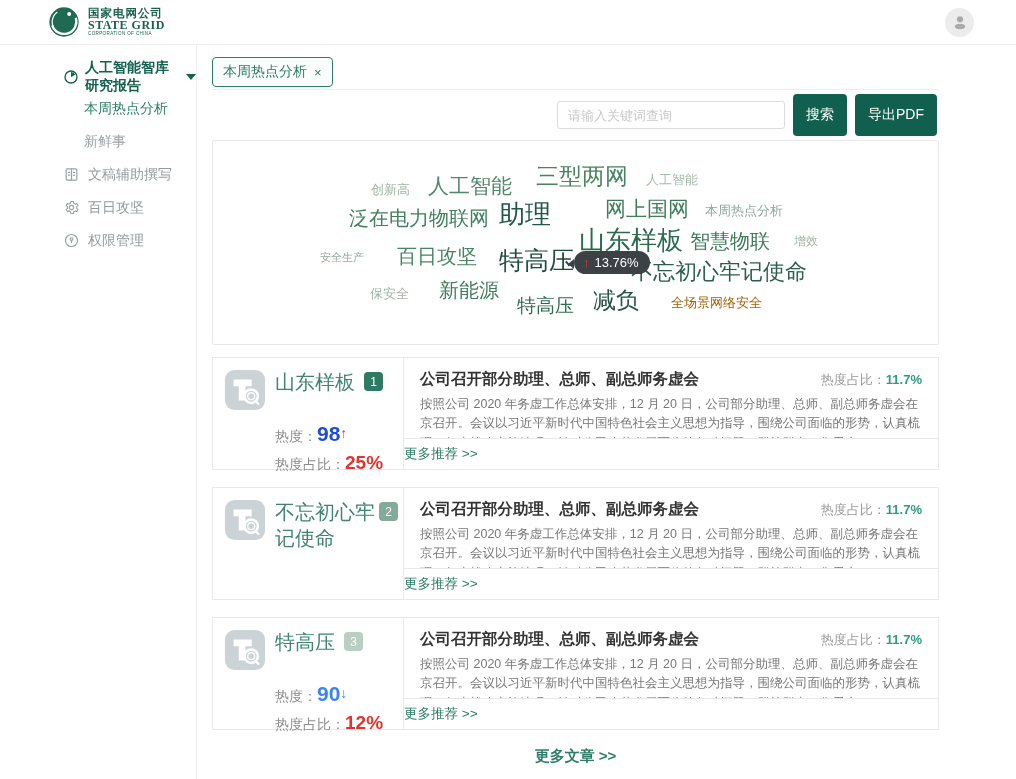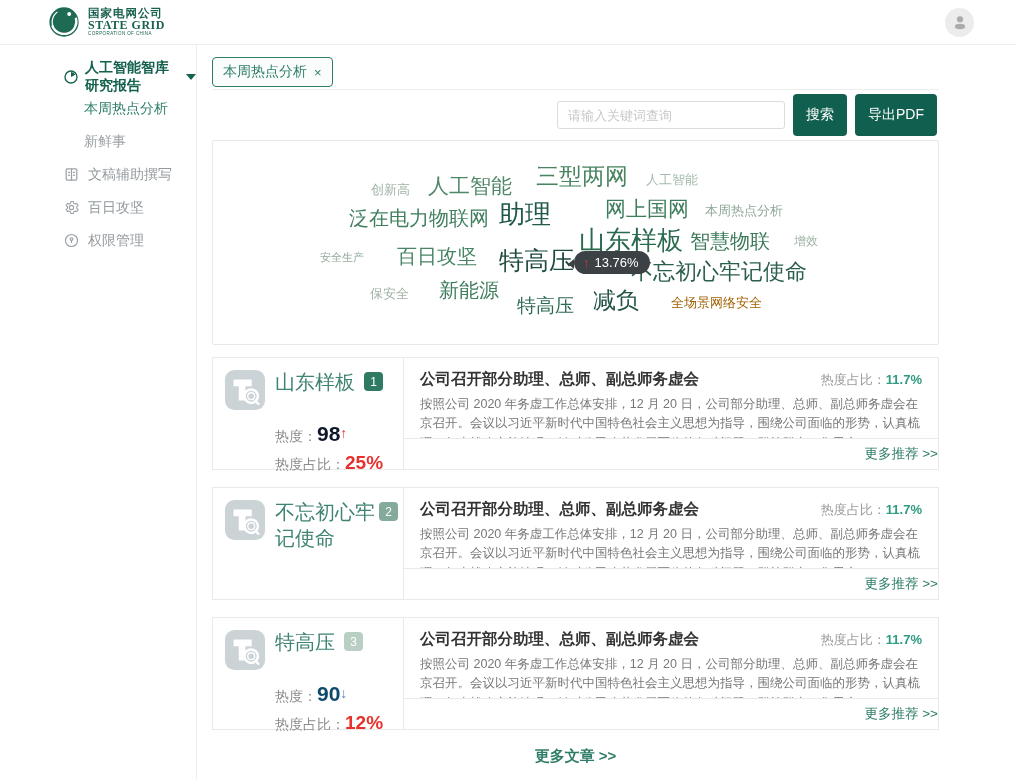--- a/index.html
+++ b/index.html
@@ -70,21 +70,21 @@
   .heat-value { font-size:21px; font-weight:bold; }
   .trend { font-size:14px; font-weight:bold; vertical-align:3px; }
   .share-value { font-size:19px; font-weight:bold;margin-top:32px; }
   .card-right { flex:1; border-left:1px solid #e9e9e9; display:flex; flex-direction:column; }
   .cr-head { display:flex; justify-content:space-between; padding:11px 16px 0 16px; }
   .cr-title { font-size:15.5px; font-weight:bold; color:#333; cursor:pointer; }
   .cr-share { font-size:13px; color:#999; white-space:nowrap; padding:2px 0 0 10px; }
   .cr-share b { color:#2e9b82; }
   .cr-summary { padding:5px 16px 0 16px; font-size:12.5px; color:#777; line-height:1.55;
     height:59px; overflow:hidden; }
-  .cr-footer { margin-top:auto; border-top:1px solid #e9e9e9; text-align:right;
+  .cr-footer { margin-top:auto; border-top:1px solid #e9e9e9; text-align:left;
     padding:6px 0 6px; font-size:13.5px; color:#2e7d68; cursor:pointer; }
 
   .more-articles { text-align:center; margin-top:17px; font-size:15px; font-weight:bold;
     color:#2e7d68; cursor:pointer; }
 </style>
 </head>
 <body>
 
 <div class="header">
   <div class="logo">
@@ -214,21 +214,21 @@
               <circle cx="28.5" cy="28.5" r="7" fill="#ccd3d7" stroke="#fff" stroke-width="2.6"></circle>
               <circle cx="28.5" cy="28.5" r="3.6" fill="none" stroke="#fff" stroke-width="1.4"></circle>
               <line x1="33" y1="33.5" x2="36" y2="36.5" stroke="#fff" stroke-width="2.4" stroke-linecap="round"></line>
             </svg>
           </span>
           <span class="kw-text">山东样板</span>
           <span class="rank-badge" style="left: 140px; background-color: rgb(46, 122, 99);">1</span>
         </div>
         <div class="heat-block">
           <div class="heat-line">
-            <span>热度：</span><span class="heat-value" style="color: #0f172a;">98</span><span class="trend" style="color: rgb(232, 49, 44);">↑</span>
+            <span>热度：</span><span class="heat-value" style="color: #1d4ed8;">98</span><span class="trend" style="color: rgb(232, 49, 44);">↑</span>
           </div>
           <div class="heat-line">
             <span>热度占比：</span><span class="share-value" style="color: rgb(232, 49, 44);">25%</span>
           </div>
         </div>
       </div>
       <div class="card-right">
         <div class="cr-head">
           <span class="cr-title">公司召开部分助理、总师、副总师务虚会</span>
           <span class="cr-share">
@@ -278,21 +278,21 @@
               <circle cx="28.5" cy="28.5" r="7" fill="#ccd3d7" stroke="#fff" stroke-width="2.6"></circle>
               <circle cx="28.5" cy="28.5" r="3.6" fill="none" stroke="#fff" stroke-width="1.4"></circle>
               <line x1="33" y1="33.5" x2="36" y2="36.5" stroke="#fff" stroke-width="2.4" stroke-linecap="round"></line>
             </svg>
           </span>
           <span class="kw-text">特高压</span>
           <span class="rank-badge" style="left: 120px; background-color: rgb(185, 207, 196);">3</span>
         </div>
         <div class="heat-block">
           <div class="heat-line">
-            <span>热度：</span><span class="heat-value" style="color: #0c4a6e;">90</span><span class="trend" style="color: rgb(74, 134, 209);">↓</span>
+            <span>热度：</span><span class="heat-value" style="color: #3b82f6;">90</span><span class="trend" style="color: rgb(74, 134, 209);">↓</span>
           </div>
           <div class="heat-line">
             <span>热度占比：</span><span class="share-value" style="color: rgb(232, 49, 44);">12%</span>
           </div>
         </div>
       </div>
       <div class="card-right">
         <div class="cr-head">
           <span class="cr-title">公司召开部分助理、总师、副总师务虚会</span>
           <span class="cr-share">

